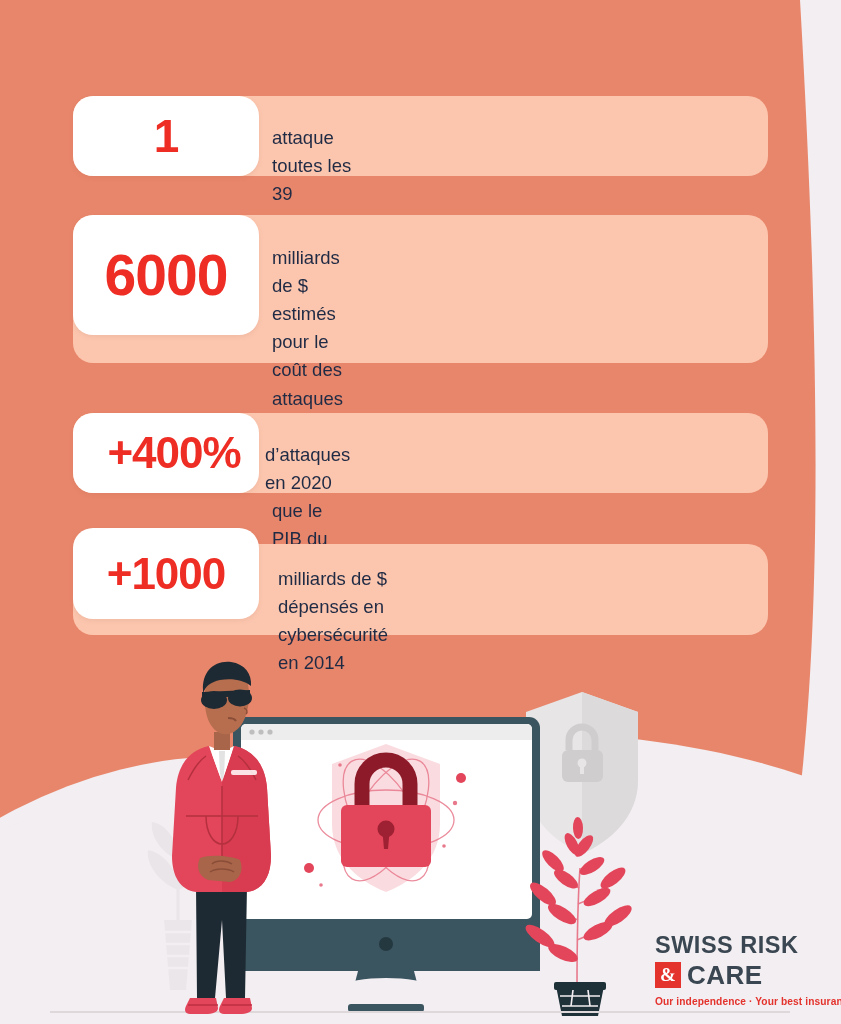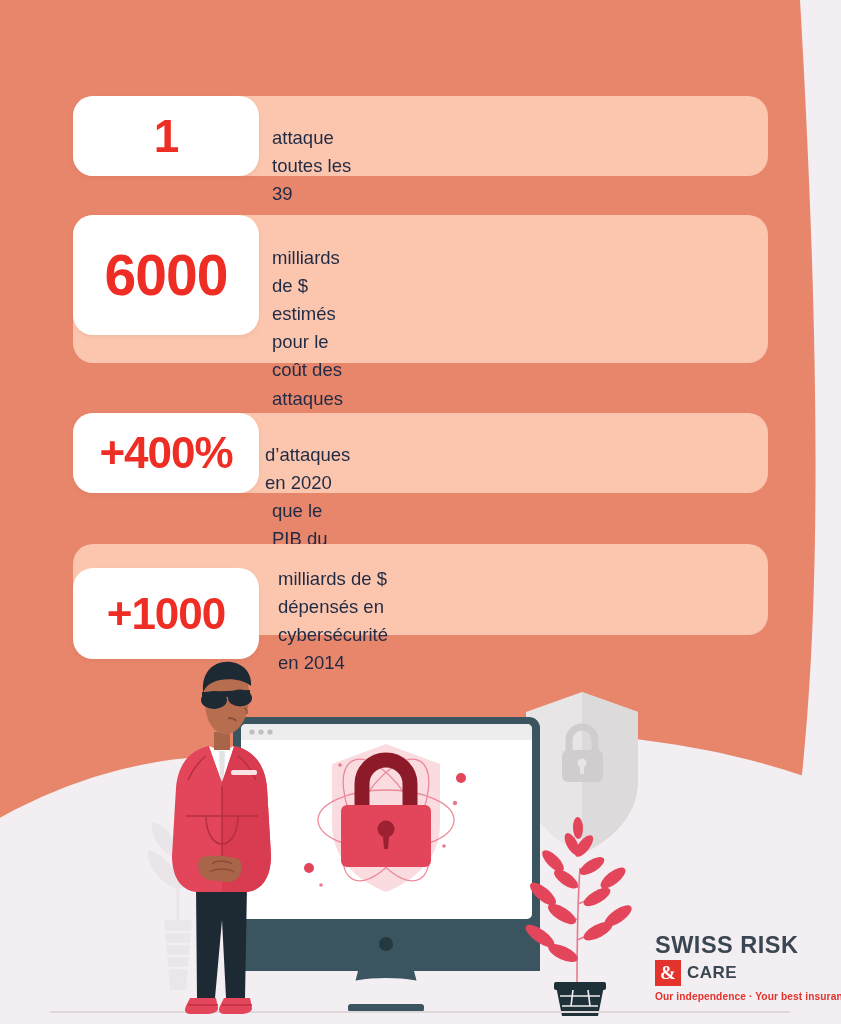--- a/index.html
+++ b/index.html
@@ -63,45 +63,45 @@
   #row1 .num{font-size:46px;}
   #row1 .desc{left:272px;top:124px;}
 
   #row2 .bar{top:215px;height:148px;}
   #row2 .numcard{top:215px;height:120px;}
   #row2 .num{font-size:57px;}
   #row2 .desc{left:272px;top:244px;}
 
   #row3 .bar{top:413px;height:80px;}
   #row3 .numcard{top:413px;height:80px;}
-  #row3 .num{font-size:44px;position:relative;left:0;}
+  #row3 .num{font-size:44px;position:relative;left:8px;}
   #row3 .desc{left:265px;top:441px;}
 
   #row4 .bar{top:544px;height:91px;}
-  #row4 .numcard{top:568px;height:91px;}
+  #row4 .numcard{top:528px;height:91px;}
   #row4 .num{font-size:44px;}
   #row4 .desc{left:278px;top:565px;}
 
   
   .illus{position:absolute;left:0;top:620px;width:841px;height:404px;}
 
   
   .logo{position:absolute;left:655px;top:908px;width:175px;}
   .logo-l1{
     font-size:23.5px;font-weight:bold;color:#3A4651;letter-spacing:.5px;
     line-height:1.05;
     margin-top:25px;
   }
   .logo-l2{display:flex;align-items:center;gap:6px;margin-top:2px;}
   .amp-box{
     width:26px;height:26px;background:#E4322C;color:#fff;
     font-size:19px;font-weight:bold;line-height:26px;text-align:center;
     font-family:"Liberation Serif", serif;
   }
-  .logo-care{font-size:17px;font-weight:bold;color:#3A4651;letter-spacing:.5px;}
+  .logo-care{font-size:26px;font-weight:bold;color:#3A4651;letter-spacing:.5px;}
   .logo-tag{
     margin-top:5px;font-size:10.2px;font-weight:bold;color:#E4322C;letter-spacing:.1px;
     white-space:nowrap;
   }
 </style>
 </head>
 <body>
 
 <div id="stage">
 

